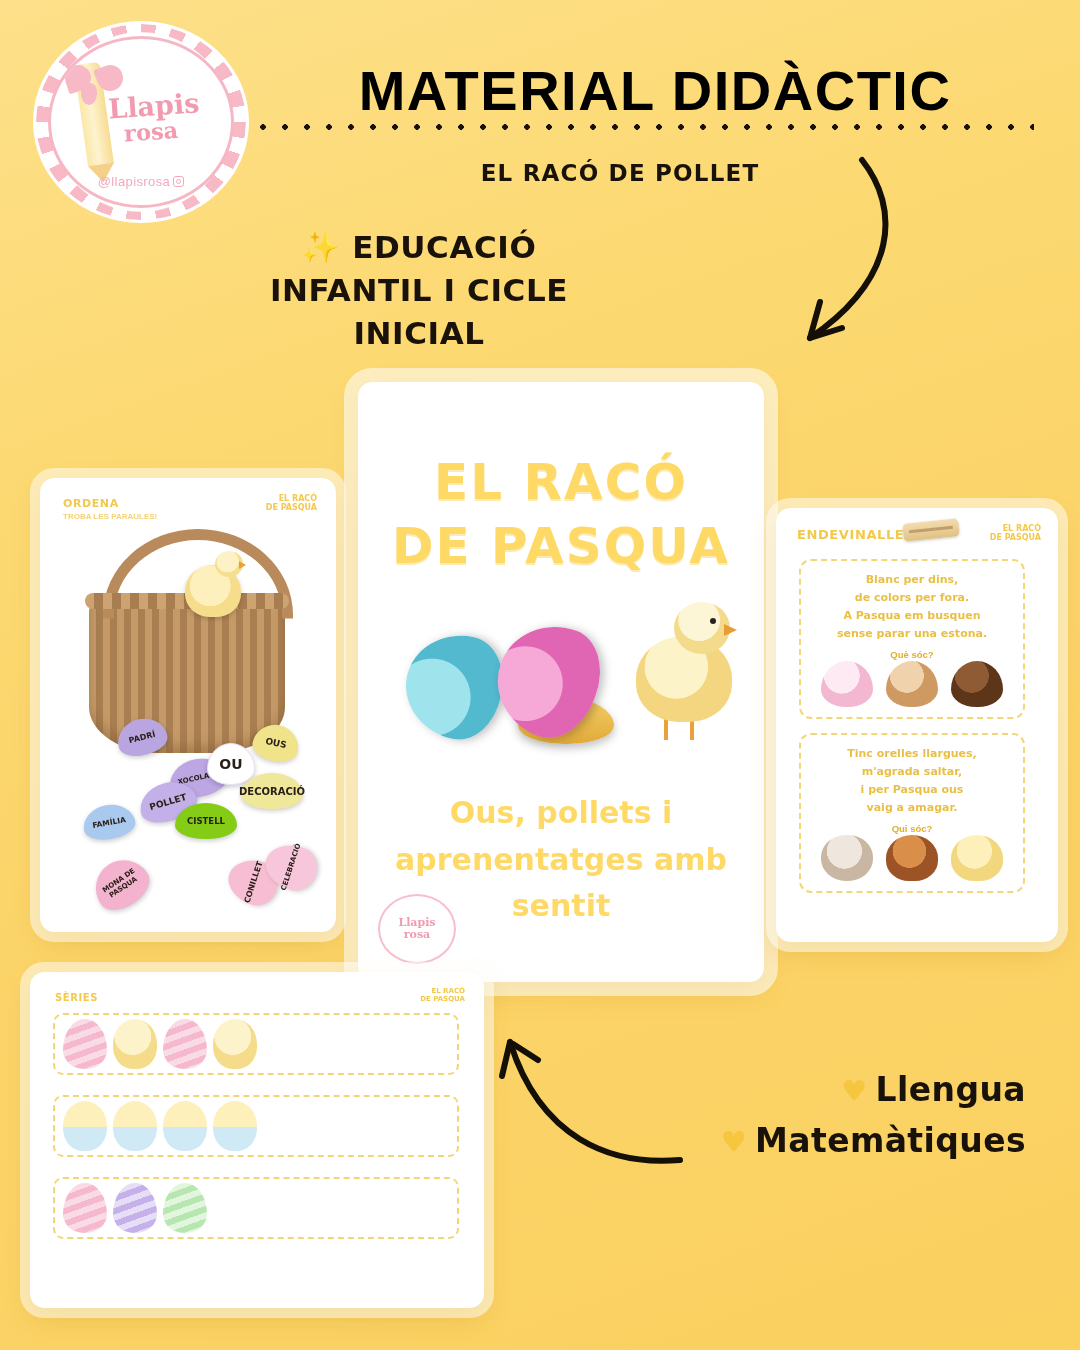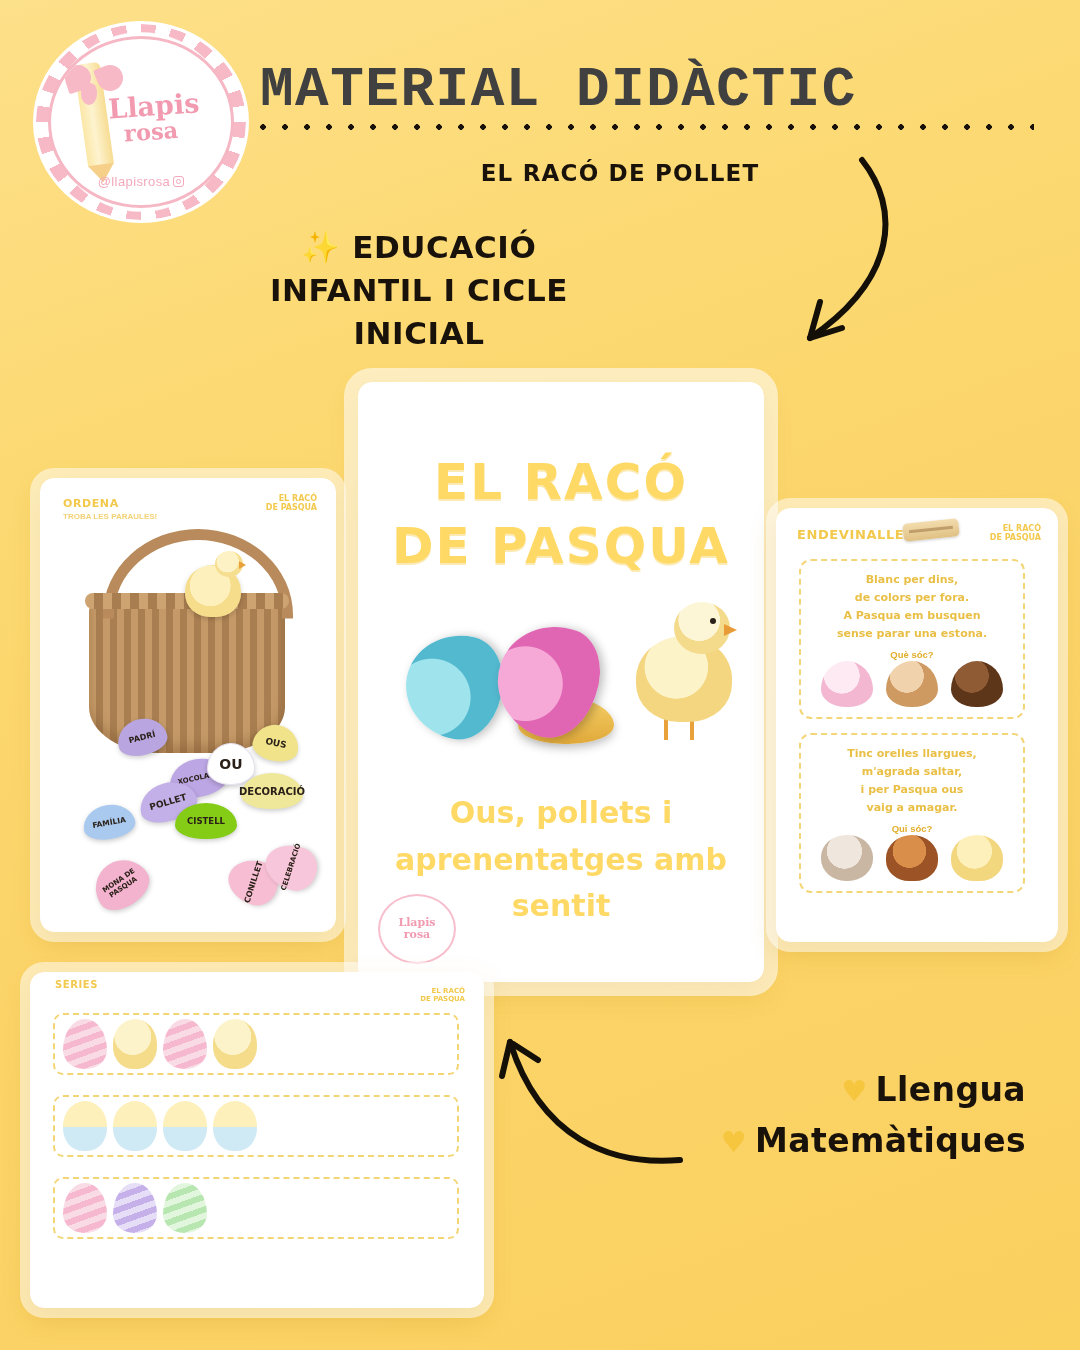--- a/index.html
+++ b/index.html
@@ -123,25 +123,26 @@
     border: 1.2px solid #f3a9bb;
     border-radius: 50%;
   }
 
   
   .title-main {
     position: absolute;
     left: 260px;
     top: 58px;
     width: 790px;
-    font-family: Liberation Mono, monospace;
+    text-align: center;
+    font-family: Liberation Sans, sans-serif;
     font-weight: 700;
     font-size: 56px;
     letter-spacing: 1.5px;
-    color: #404040;
+    color: #000000;
     text-transform: uppercase;
   }
   .dot-rule {
     position: absolute;
     left: 252px;
     top: 122px;
     width: 782px;
     height: 10px;
     background-image: radial-gradient(circle, #191208 0 2.6px, transparent 3px);
     background-size: 22px 10px;
@@ -459,21 +460,21 @@
   .thumb.hen { background: radial-gradient(circle at 45% 35%, #d98e4a 0 40%, #9c5426 41% 100%); border-radius: 52% 52% 46% 46%; }
   .thumb.chicken { background: radial-gradient(circle at 45% 35%, #fdf0bb 0 42%, #f2d77f 43% 100%); border-radius: 52% 52% 46% 46%; }
 
   
   #card-series {
     left: 30px; top: 972px;
     width: 440px; height: 322px;
     border: 7px solid #fff;
     outline: 10px solid rgba(255,255,255,.5);
   }
-  #card-series .card-label { left: 18px; top: 0; font-size: 10px; }
+  #card-series .card-label { left: 18px; top: 13px; font-size: 10px; }
   #card-series .brandtag { right: 12px; top: 9px; font-size: 7px; }
   .serie-row {
     position: absolute;
     left: 16px;
     width: 406px;
     height: 62px;
     border: 2px dashed #f2d675;
     border-radius: 10px;
     box-sizing: border-box;
     display: flex;

